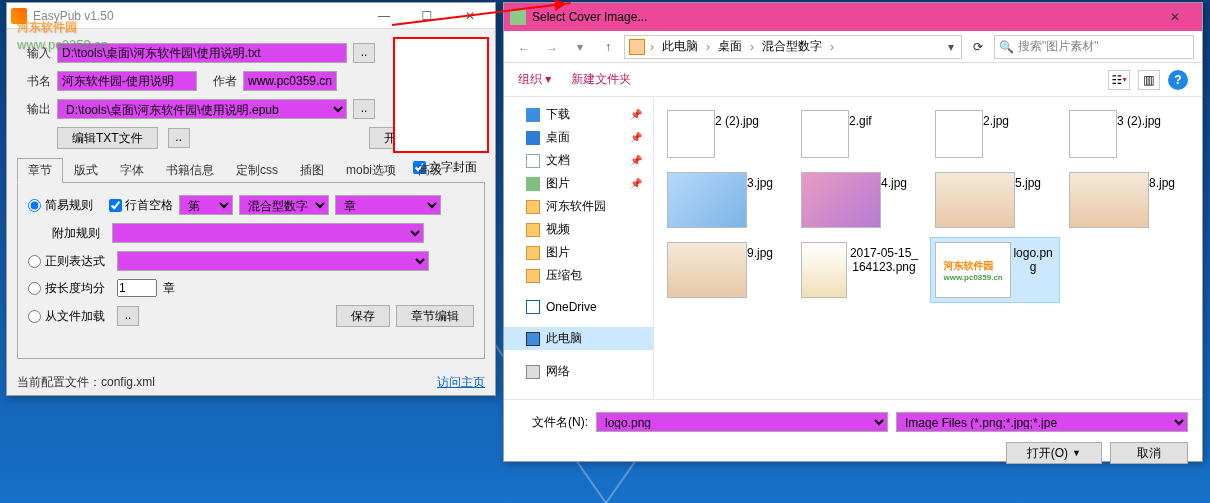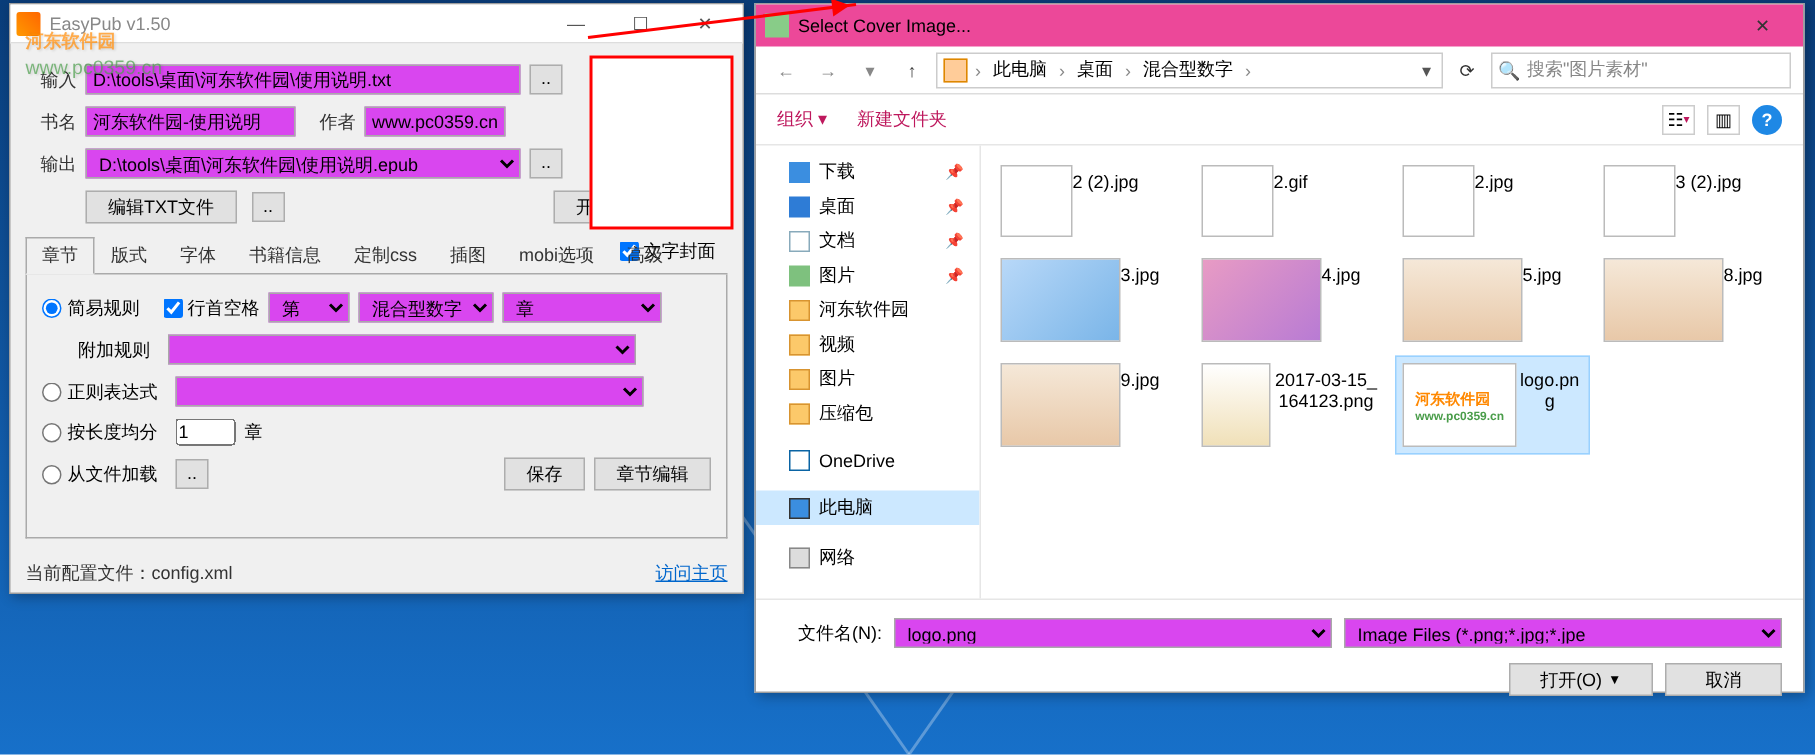--- a/index.html
+++ b/index.html
@@ -317,21 +317,21 @@
         <div class="file">
           <div class="thumb girl"></div>
           <div class="fname">8.jpg</div>
         </div>
         <div class="file">
           <div class="thumb girl"></div>
           <div class="fname">9.jpg</div>
         </div>
         <div class="file">
           <div class="thumb dog"></div>
-          <div class="fname">2017-03-15_164123.png</div>
+          <div class="fname">2017-05-15_164123.png</div>
         </div>
         <div class="file sel">
           <div class="thumb logo">
             <div style="font-size:10px">河东软件园<div style="color:#4a9d4a;font-size:8px">www.pc0359.cn</div></div>
           </div>
           <div class="fname">logo.png</div>
         </div>
       </div>
   </div>
   <div class="fdfoot">

